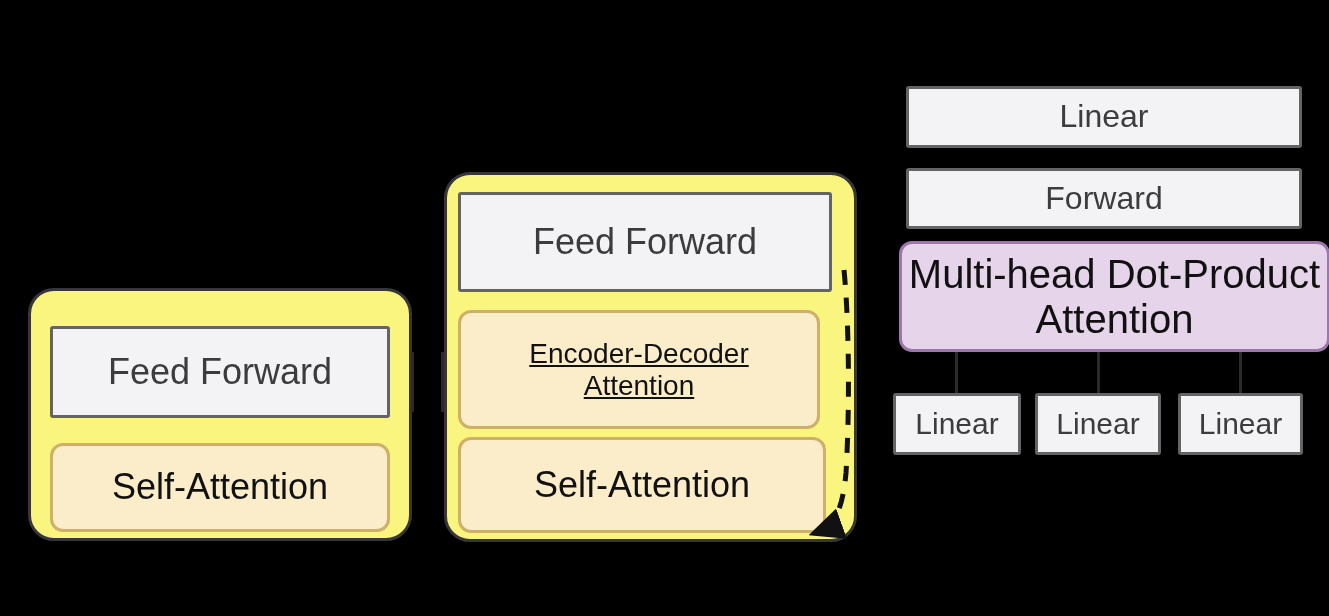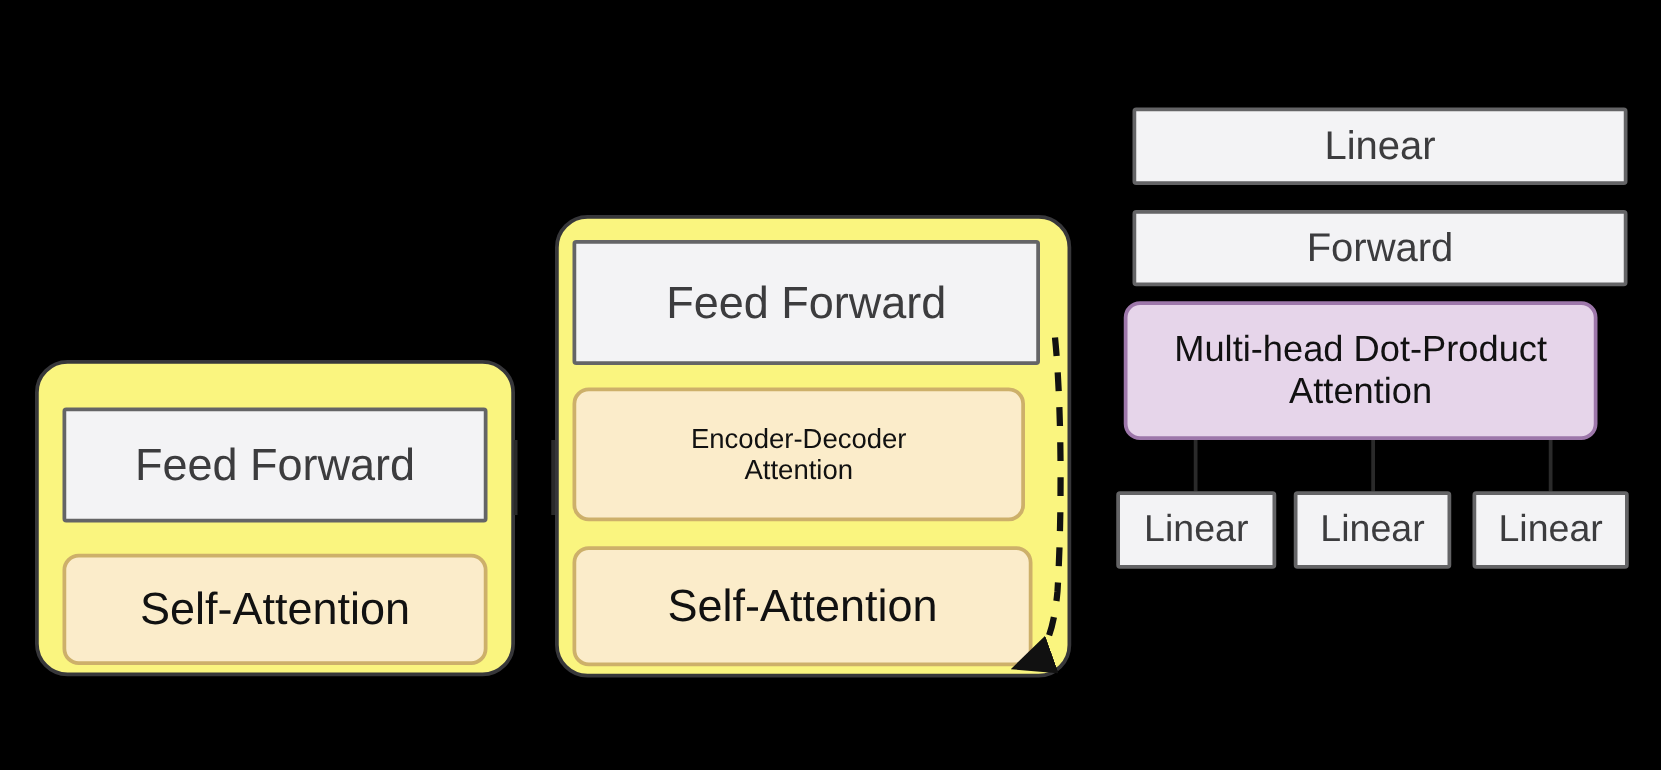--- a/index.html
+++ b/index.html
@@ -83,39 +83,39 @@
 
   <div class="node peach" style="left:50px; top:443px; width:340px; height:89px; font-size:36px;">Self-Attention</div>
 
   <div class="connector v-line" style="left:411px; top:352px; width:3px; height:60px;"></div>
   <div class="connector v-line" style="left:441px; top:352px; width:3px; height:60px;"></div>
 
   <div class="node stack" style="left:444px; top:172px; width:413px; height:370px;"></div>
 
   <div class="node grey" style="left:458px; top:192px; width:374px; height:100px; font-size:36px;">Feed Forward</div>
 
-  <div class="node peach" style="left:458px; top:310px; width:362px; height:107px; font-size:22px;">Encoder-Decoder
+  <div class="node peach" style="left:458px; top:310px; width:362px; height:119px; font-size:28px;text-decoration:underline;">Encoder-Decoder
 Attention</div>
 
   <div class="node peach" style="left:458px; top:437px; width:368px; height:96px; font-size:36px;">Self-Attention</div>
 
   <svg class="dashed-arrow" width="80" height="290" style="left:800px; top:265px;">
     <defs>
       <marker id="arrowhead" markerWidth="7" markerHeight="7" refX="5" refY="3.2" orient="auto">
         <path d="M0,0 L7,3.2 L0,6.4 z" fill="#111111"></path>
       </marker>
     </defs>
     <path d="M44,5 C49,55 50,140 46,208 C42,250 32,262 18,267" fill="none" stroke="#111111" stroke-width="5" stroke-dasharray="15 13" marker-end="url(#arrowhead)"></path>
   </svg>
 
   <div class="node grey" style="left:906px; top:86px; width:396px; height:62px; font-size:32px;">Linear</div>
 
   <div class="node grey" style="left:906px; top:168px; width:396px; height:61px; font-size:32px;">Forward</div>
 
-  <div class="node purple" style="left:899px; top:241px; width:379px; height:111px; font-size:29px;">Multi-head Dot-Product
+  <div class="node purple" style="left:899px; top:241px; width:431px; height:111px; font-size:40px;">Multi-head Dot-Product
 Attention</div>
 
   <div class="connector v-line" style="left:955px; top:352px; width:3px; height:41px;"></div>
   <div class="connector v-line" style="left:1097px; top:352px; width:3px; height:41px;"></div>
   <div class="connector v-line" style="left:1239px; top:352px; width:3px; height:41px;"></div>
 
   <div class="node grey" style="left:893px; top:393px; width:128px; height:62px; font-size:30px;">Linear</div>
 
   <div class="node grey" style="left:1035px; top:393px; width:126px; height:62px; font-size:30px;">Linear</div>
 

